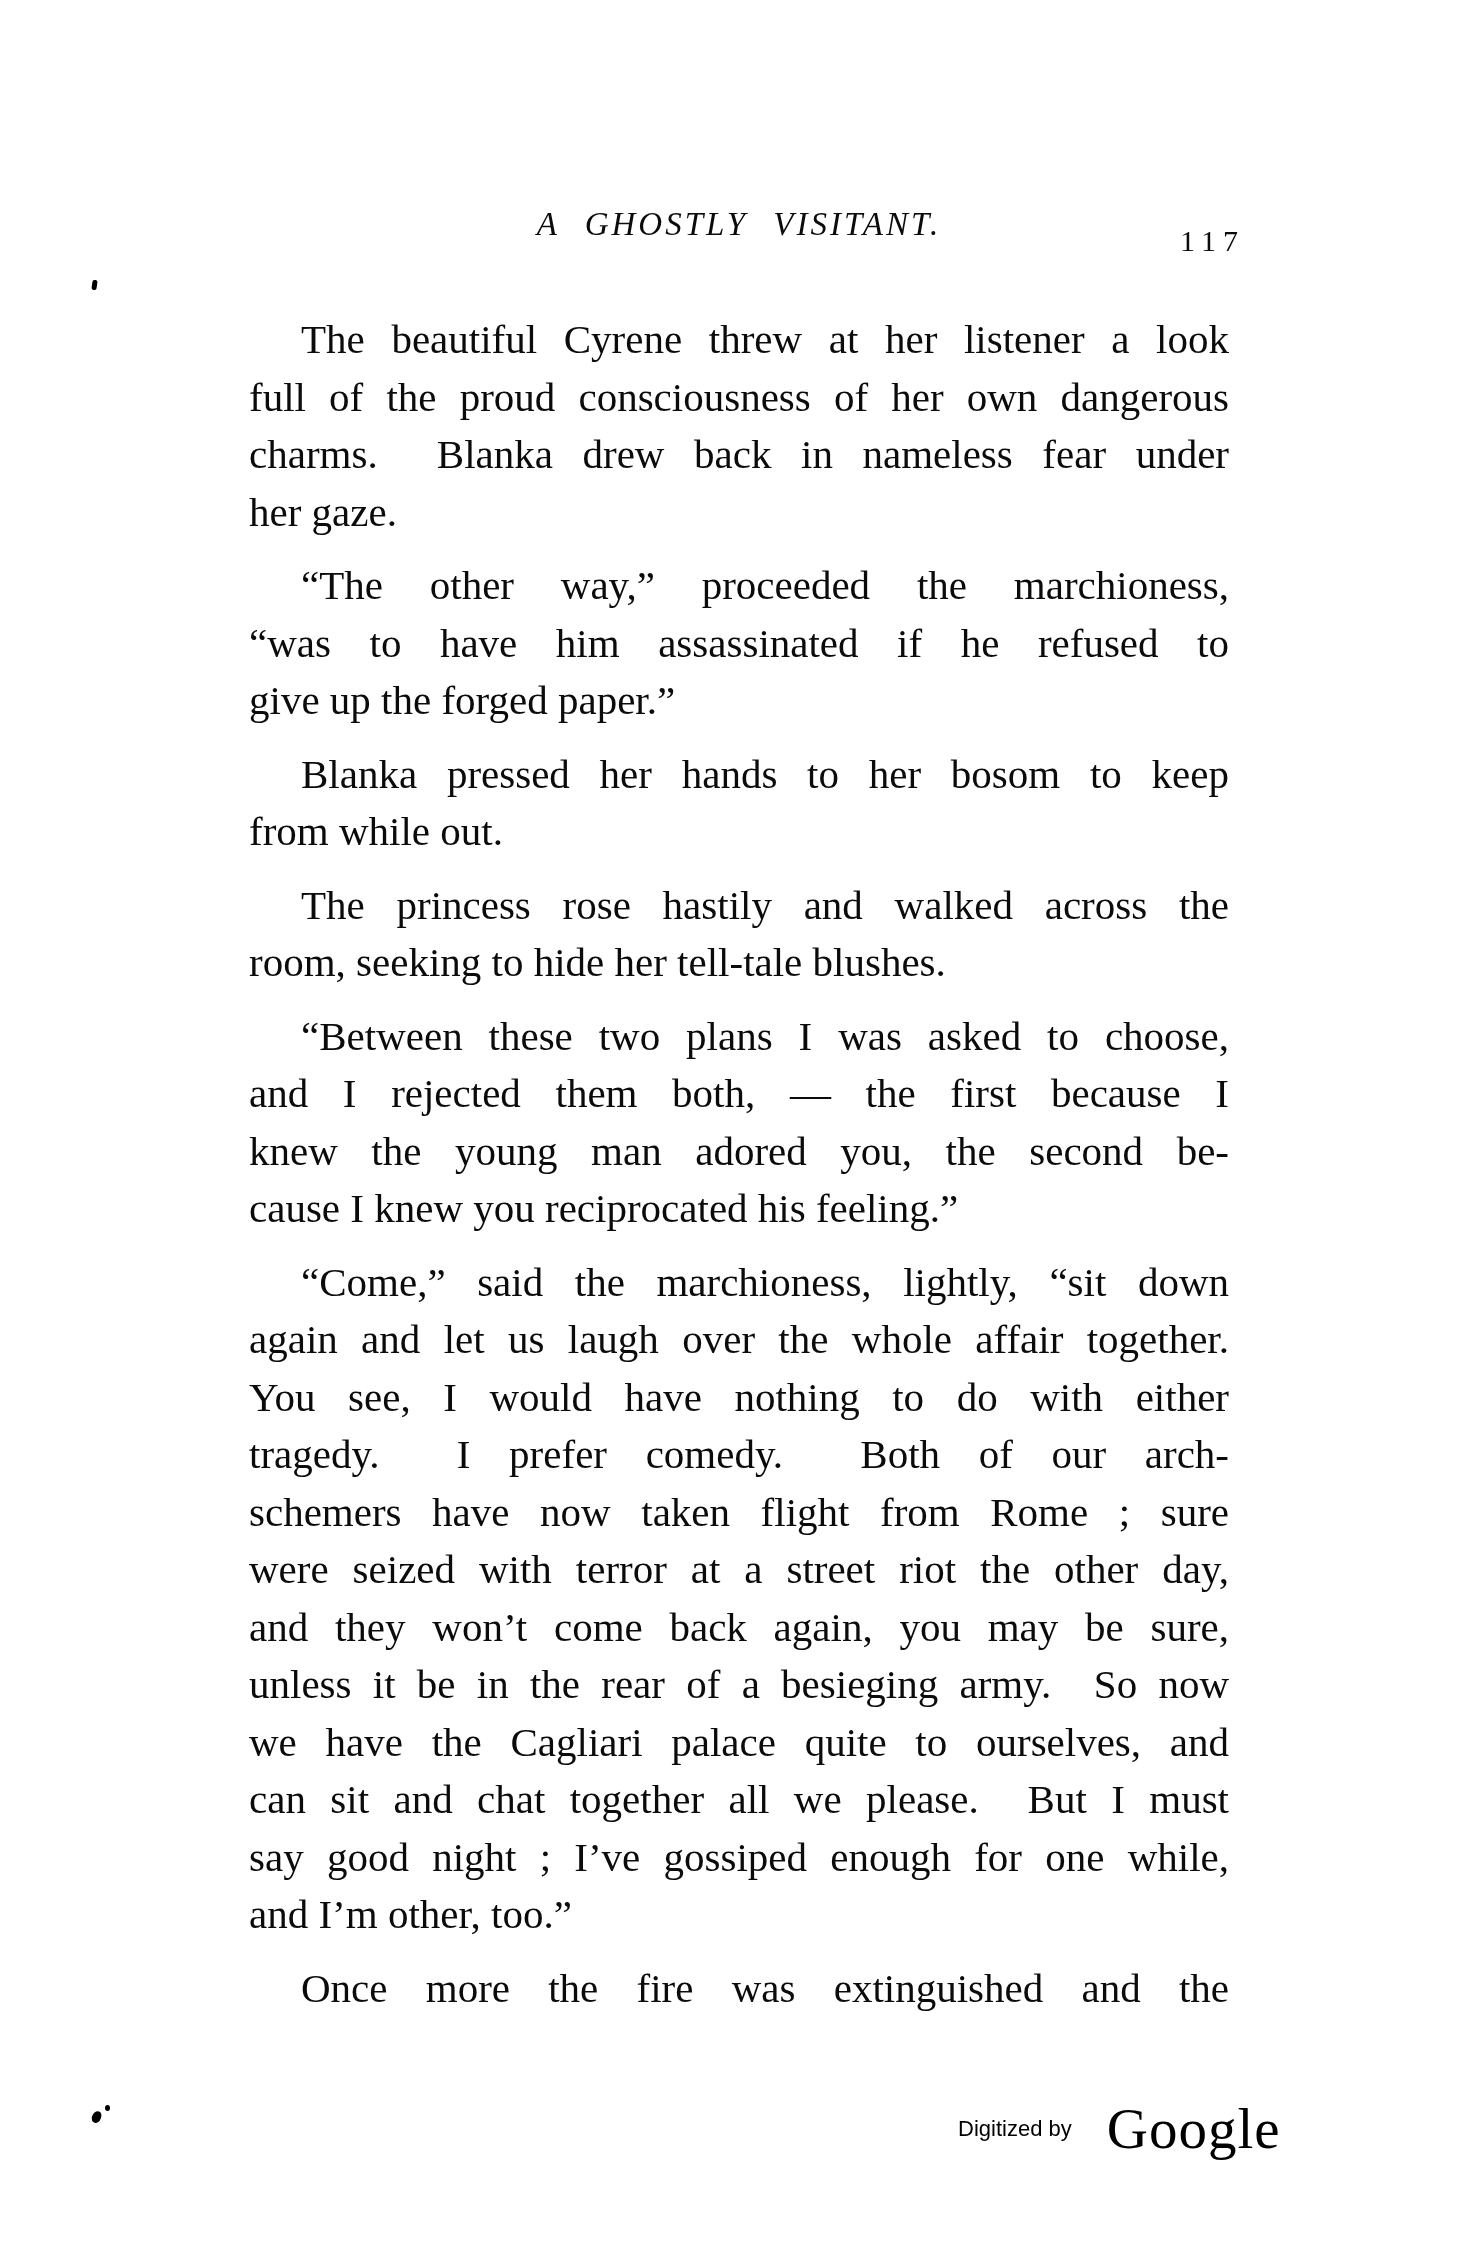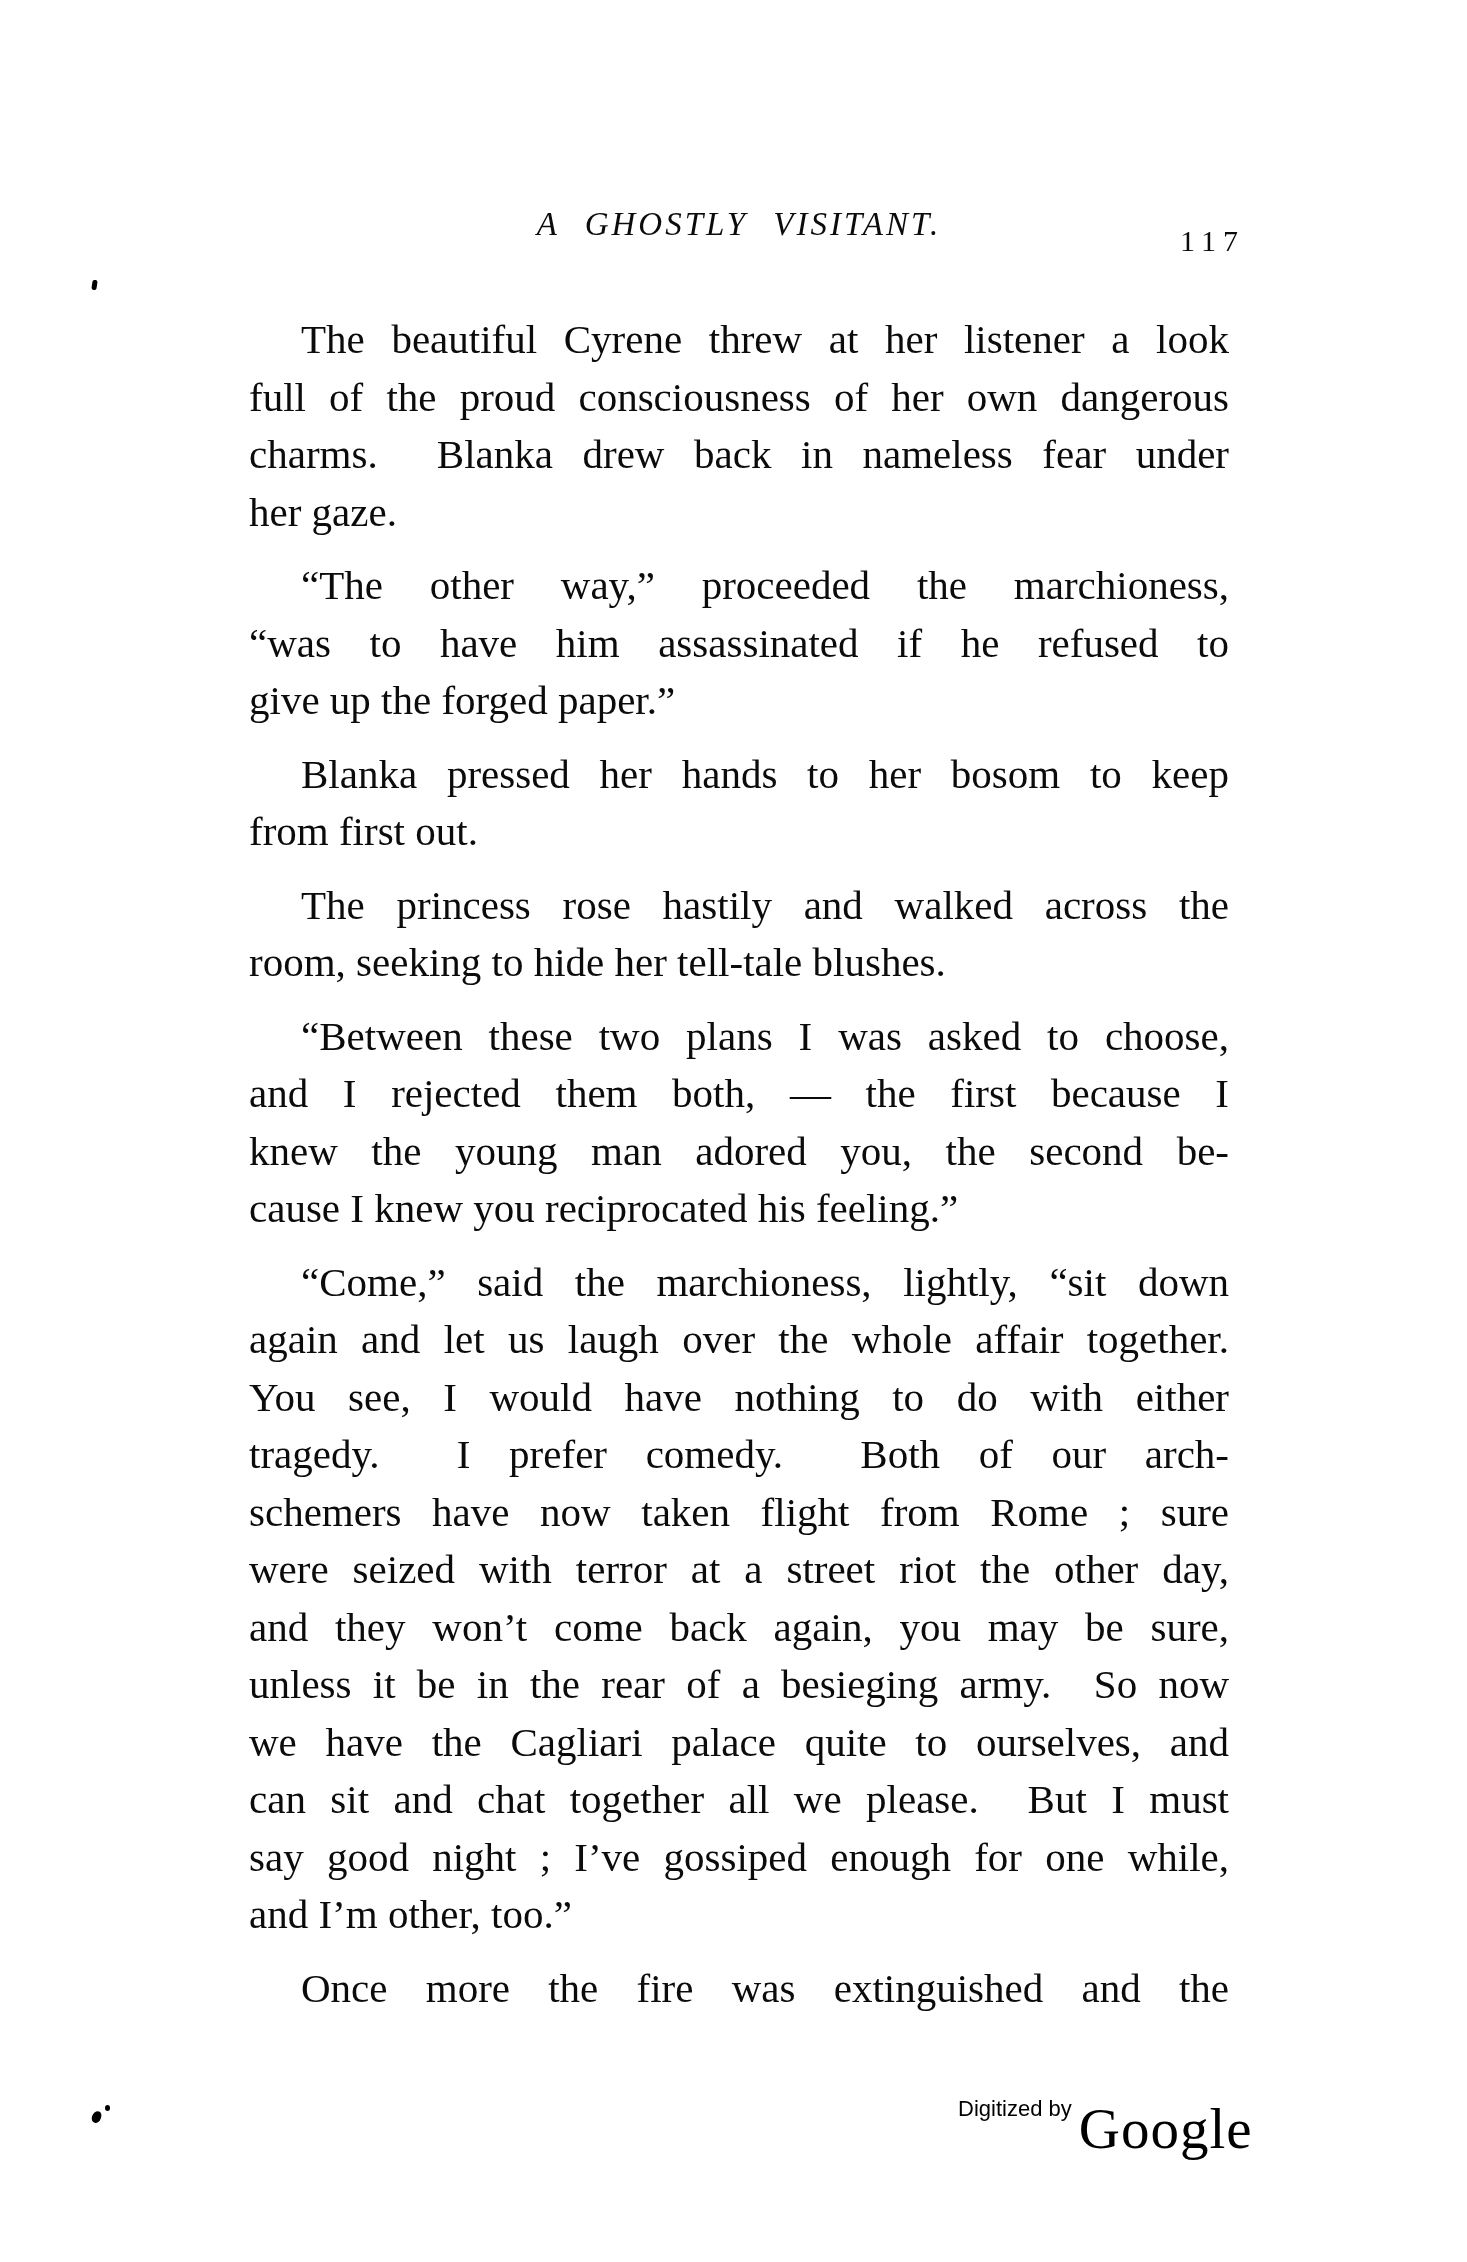--- a/index.html
+++ b/index.html
@@ -34,21 +34,21 @@
   .speck-bottom .blob-a {
     position:absolute; left:0; top:6px; width:9px; height:12px;
     background:#000; border-radius:60% 45% 55% 50%; transform:rotate(18deg);
   }
   .speck-bottom .blob-b {
     position:absolute; left:13px; top:0; width:5px; height:6px;
     background:#000; border-radius:50%;
   }
   .footer {
     position:absolute; left:958px; top:2096px;
-    display:flex; align-items:flex-start; white-space:nowrap;
+    display:flex; align-items:center; white-space:nowrap;gap:28px;
   }
   .digitized {
     font-family:"Liberation Sans","DejaVu Sans",sans-serif;
     font-size:22px; color:#000;
   }
   .glogo {
     font-family:"Liberation Serif","DejaVu Serif",serif;
     font-size:57px; color:#000; margin-left:7px; letter-spacing:1px;
   }
 </style>
@@ -71,21 +71,21 @@
         <div class="pline">charms.&nbsp; Blanka drew back in nameless fear under</div>
         <div class="pline lastline">her gaze.</div>
       </div>
       <div class="para">
         <div class="pline indent">“The other way,” proceeded the marchioness,</div>
         <div class="pline">“was to have him assassinated if he refused to</div>
         <div class="pline lastline">give up the forged paper.”</div>
       </div>
       <div class="para">
         <div class="pline indent">Blanka pressed her hands to her bosom to keep</div>
-        <div class="pline lastline">from first out.</div>
+        <div class="pline lastline">from while out.</div>
       </div>
       <div class="para">
         <div class="pline indent">The princess rose hastily and walked across the</div>
         <div class="pline lastline">room, seeking to hide her tell-tale blushes.</div>
       </div>
       <div class="para">
         <div class="pline indent">“Between these two plans I was asked to choose,</div>
         <div class="pline">and I rejected them both, — the first because I</div>
         <div class="pline">knew the young man adored you, the second be-</div>
         <div class="pline lastline">cause I knew you reciprocated his feeling.”</div>

